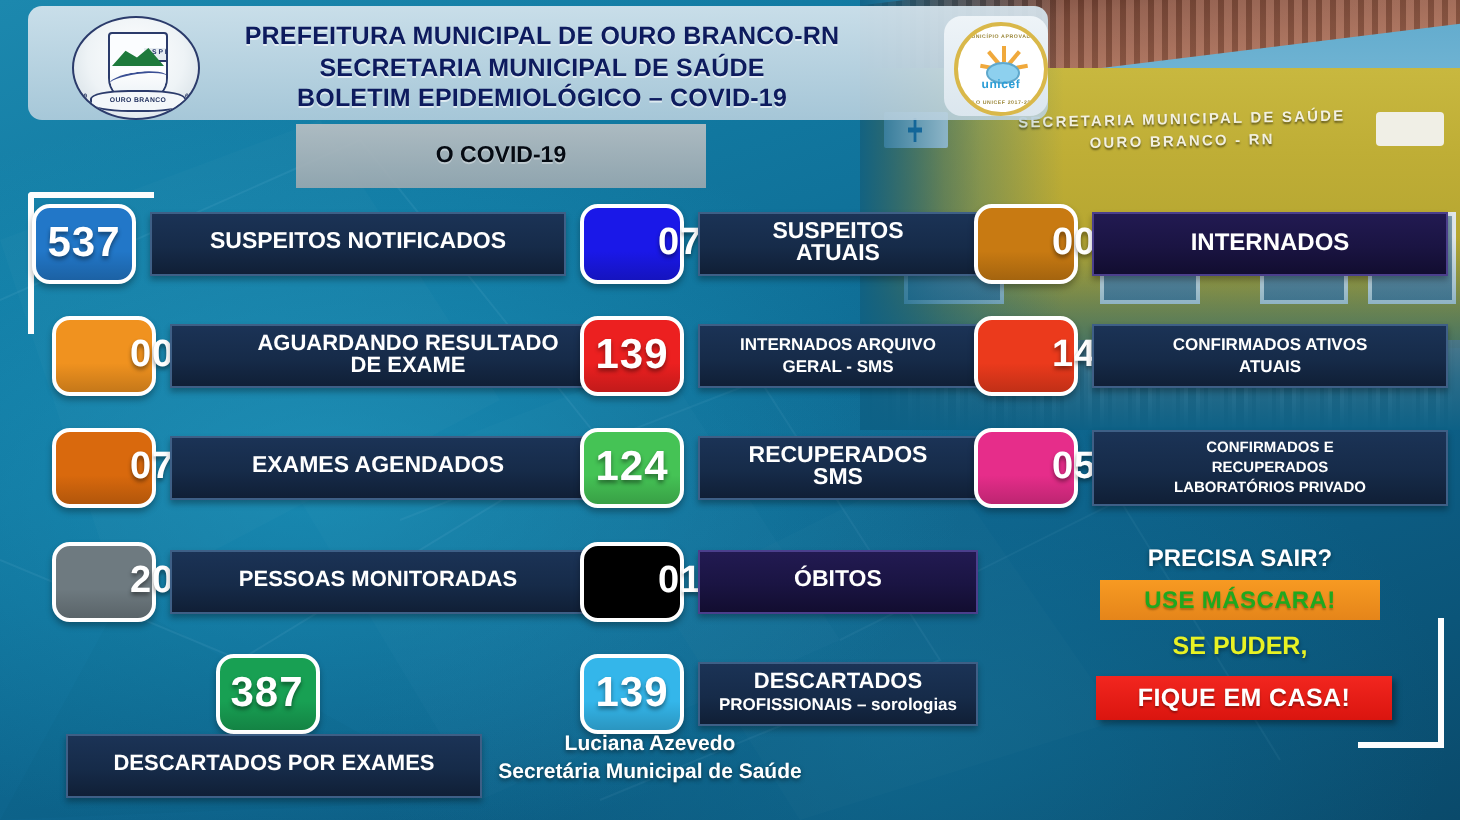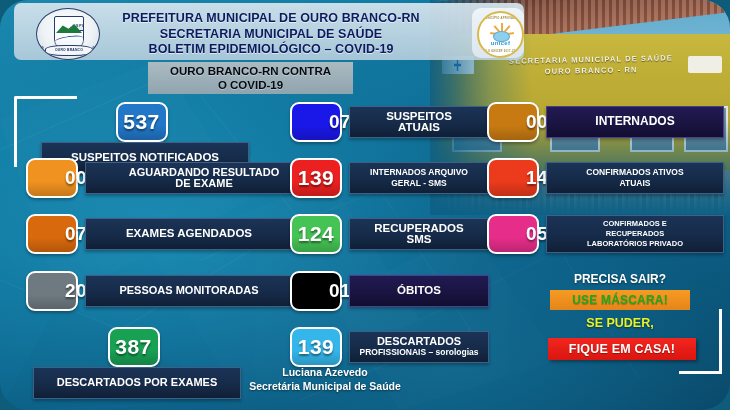--- a/index.html
+++ b/index.html
@@ -3,21 +3,21 @@
 <meta charset="utf-8">
 <style>
   html,body{margin:0;padding:0;}
   body{
     width:730px;height:410px;overflow:hidden;
     font-family:"Liberation Sans", sans-serif;
     background:#0d5c7a;
     position:relative;
   }
   #stage{
-    position:absolute;inset:0;width:730px;height:410px;overflow:hidden;border-radius:28px;
+    position:absolute;inset:0;width:730px;height:410px;overflow:hidden;
   }
   
   .bg-base{
     position:absolute;inset:0;
     background:
       radial-gradient(ellipse 520px 300px at 22% 58%, rgba(32,160,200,.55) 0%, rgba(14,96,132,0) 62%),
       radial-gradient(ellipse 420px 260px at 62% 88%, rgba(20,120,160,.45) 0%, rgba(12,80,115,0) 65%),
       linear-gradient(160deg,#1c88ae 0%,#127ba3 22%,#0f6e96 45%,#0d6189 66%,#0b5579 85%,#0a4a6b 100%);
   }
   .bg-poly{position:absolute;inset:0;opacity:.35;}
@@ -256,30 +256,29 @@
         <div class="ray" style="transform:rotate(-80deg)"></div>
         <div class="globe"></div>
         <div class="word">unicef</div>
         <div class="arc-b" style="font-size:2.6px;">SELO UNICEF 2017-2020</div>
       </div>
     </div>
   </div>
 
   <div class="subbanner">
     <div>
-      <div>OURO BRANCO-RN CONTRA</div>
       <div>O COVID-19</div>
     </div>
   </div>
 
   <div class="bracket-tl"></div>
   <div class="bracket-br"></div>
 
   <div id="stats-host">
-      <div class="row" style="left: 34px; top: 102px; flex-direction: column;">
+      <div class="row" style="left: 16px; top: 102px;">
         <div class="chip" style="background: linear-gradient(rgb(34, 119, 200) 0%, rgb(34, 119, 200) 60%, rgba(0, 0, 0, 0.18)) rgb(34, 119, 200);">537</div>
         <div class="label" style="width: 208px; font-size: 11.5px;">
           <div>
             <div>SUSPEITOS NOTIFICADOS</div>
           </div>
         </div>
       </div>
       <div class="row" style="left: 26px; top: 158px;">
         <div class="chip small" style="background: linear-gradient(rgb(240, 146, 31) 0%, rgb(240, 146, 31) 60%, rgba(0, 0, 0, 0.18)) rgb(240, 146, 31);">00</div>
         <div class="label" style="width: 208px; font-size: 11px; padding-left: 36px;">

